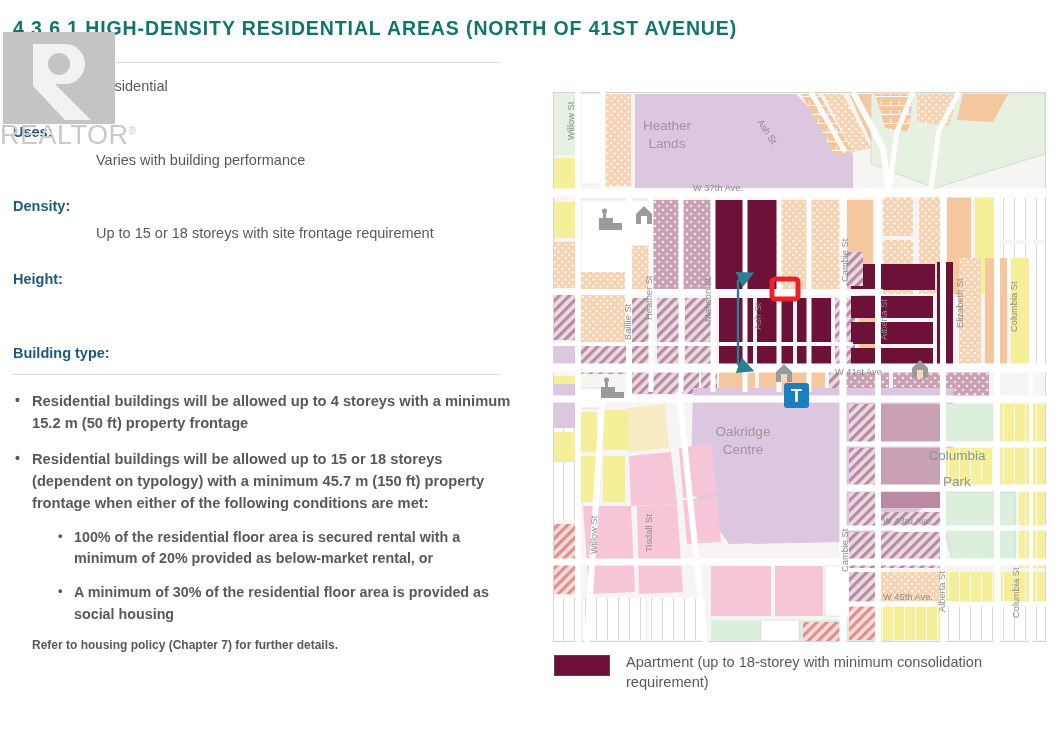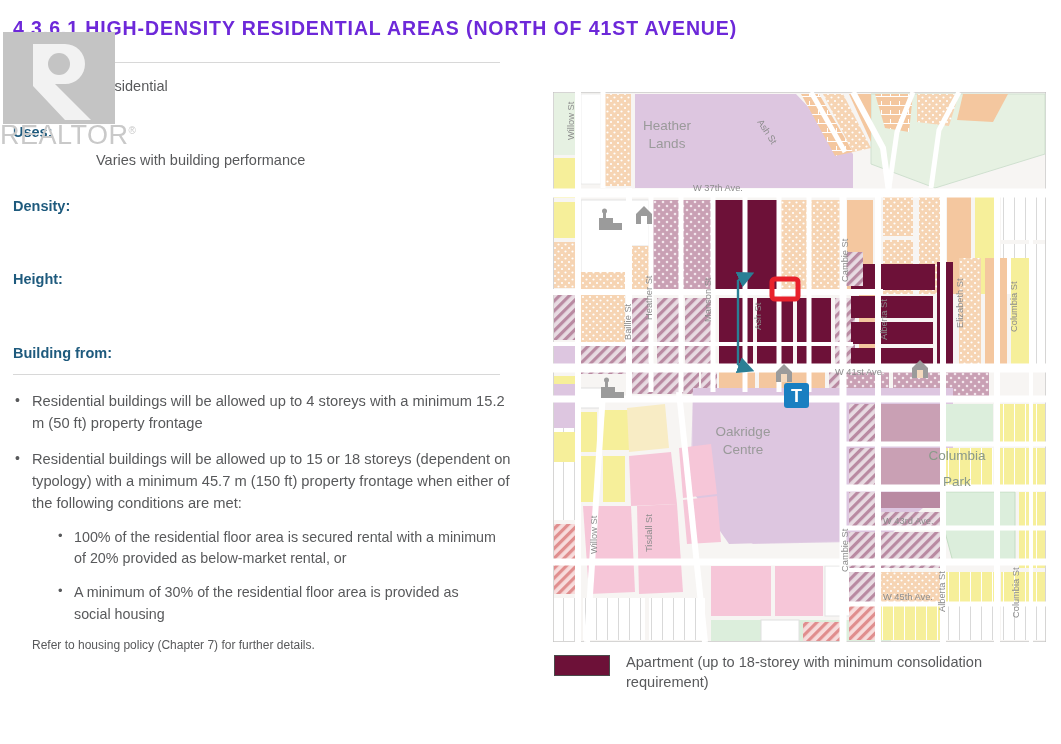--- a/index.html
+++ b/index.html
@@ -88,20 +88,21 @@
   .spec-label.w1 { width: 83px; }
   .spec-label.w2 { width: auto; padding-right: 8px; }
   .spec-value {
     color: #58595b;
     font-size: 14.5px;
     flex: 1 1 auto;
   }
 
   #bullets {
     margin-top: 16px;
+    font-weight: bold;
   }
   ul.lvl1 {
     list-style: none;
     margin: 0; padding: 0;
   }
   ul.lvl1 > li {
     position: relative;
     padding-left: 19px;
     margin-bottom: 14px;
     color: #58595b;
@@ -180,40 +181,41 @@
 
   <div id="watermark">
     <svg class="wm-logo" viewBox="0 0 112 92">
       <path d="M0 0 H112 V92 H0 Z" fill="#c4c4c4"></path>
       <path d="M30 12 H62 a20 20 0 0 1 0 40 H52 L88 88 H62 L30 54 Z" fill="#f2f2f2"></path>
       <circle cx="56" cy="32" r="11" fill="#c4c4c4"></circle>
     </svg>
     <div class="wm-text"><span>REALTOR</span><sup>®</sup></div>
   </div>
 
-  <div id="title" style="color: #6d28d9;">4.3.6.1 HIGH-DENSITY RESIDENTIAL AREAS (NORTH OF 41ST AVENUE)</div>
+  <div id="title" style="color: #0f766e;">4.3.6.1 HIGH-DENSITY RESIDENTIAL AREAS (NORTH OF 41ST AVENUE)</div>
 
   <div id="left-col">
 
     <div class="rule"></div>
 
     <div id="spec-table">
       <div class="spec-row">
         <div class="spec-label w1">Uses:</div>
         <div class="spec-value">Residential</div>
       </div>
       <div class="spec-row">
         <div class="spec-label w1">Density:</div>
         <div class="spec-value">Varies with building performance</div>
       </div>
       <div class="spec-row">
         <div class="spec-label w1">Height:</div>
+        <div class="spec-value">Up to 15 or 18 storeys with site frontage requirement</div>
       </div>
       <div class="spec-row">
-        <div class="spec-label w2">Building from:</div>
+        <div class="spec-label w2">Building type:</div>
       </div>
     </div>
 
     <div class="rule"></div>
 
     <div id="bullets">
       <ul class="lvl1">
         <li>
           <span>Residential buildings will be allowed up to 4 storeys with a minimum 15.2 m (50 ft) property frontage</span>
         </li>

